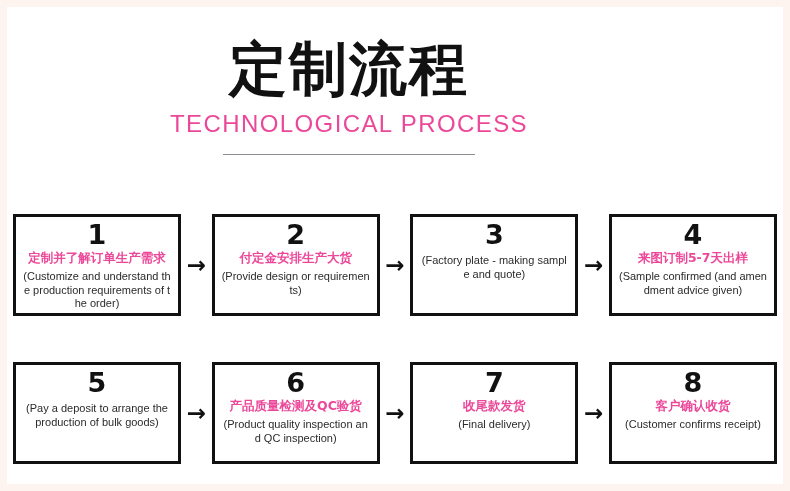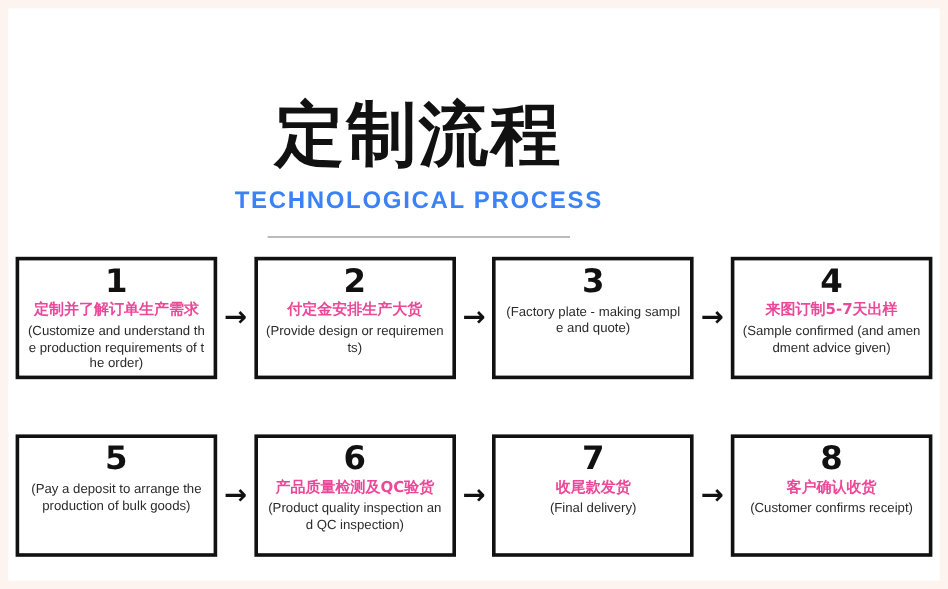--- a/index.html
+++ b/index.html
@@ -22,40 +22,39 @@
     background: #ffffff;
   }
 
   
   .header {
     position: absolute;
     left: 0;
     top: 0;
     width: 684px;
     text-align: center;
-    margin-top: 43px;
   }
   .title {
     margin: 0;
     padding-top: 31px;
     font-size: 58px;
     line-height: 62px;
     font-weight: 700;
     color: #111111;
     letter-spacing: 2px;
     font-family: "DejaVu Sans", "Liberation Sans", sans-serif;
   }
   .subtitle {
     margin: 0;
     padding-top: 12px;
-    font-size: 20px;
+    font-size: 24px;
     line-height: 24px;
-    font-weight: 700;
+    font-weight: 400;
     letter-spacing: 1.4px;
-    color: #3b82f6;
+    color: #ec4899;
   }
   .divider {
     margin: 18px auto 0 auto;
     width: 252px;
     height: 1px;
     background: #8b8f94;
   }
 
   
   .flow-row {

